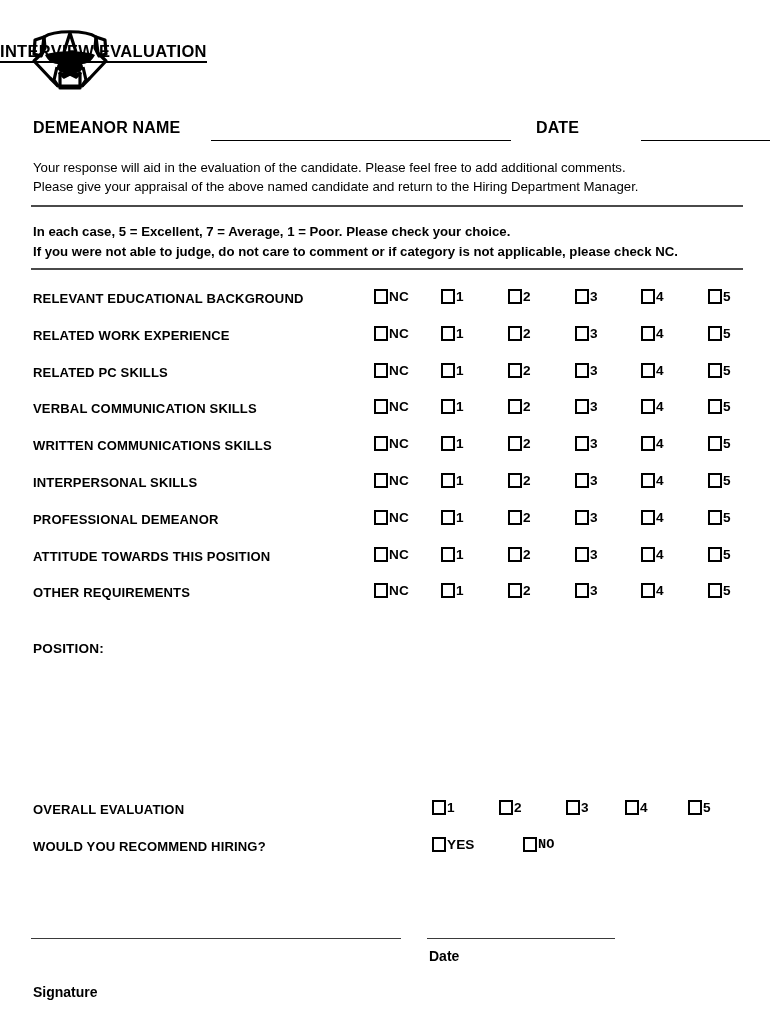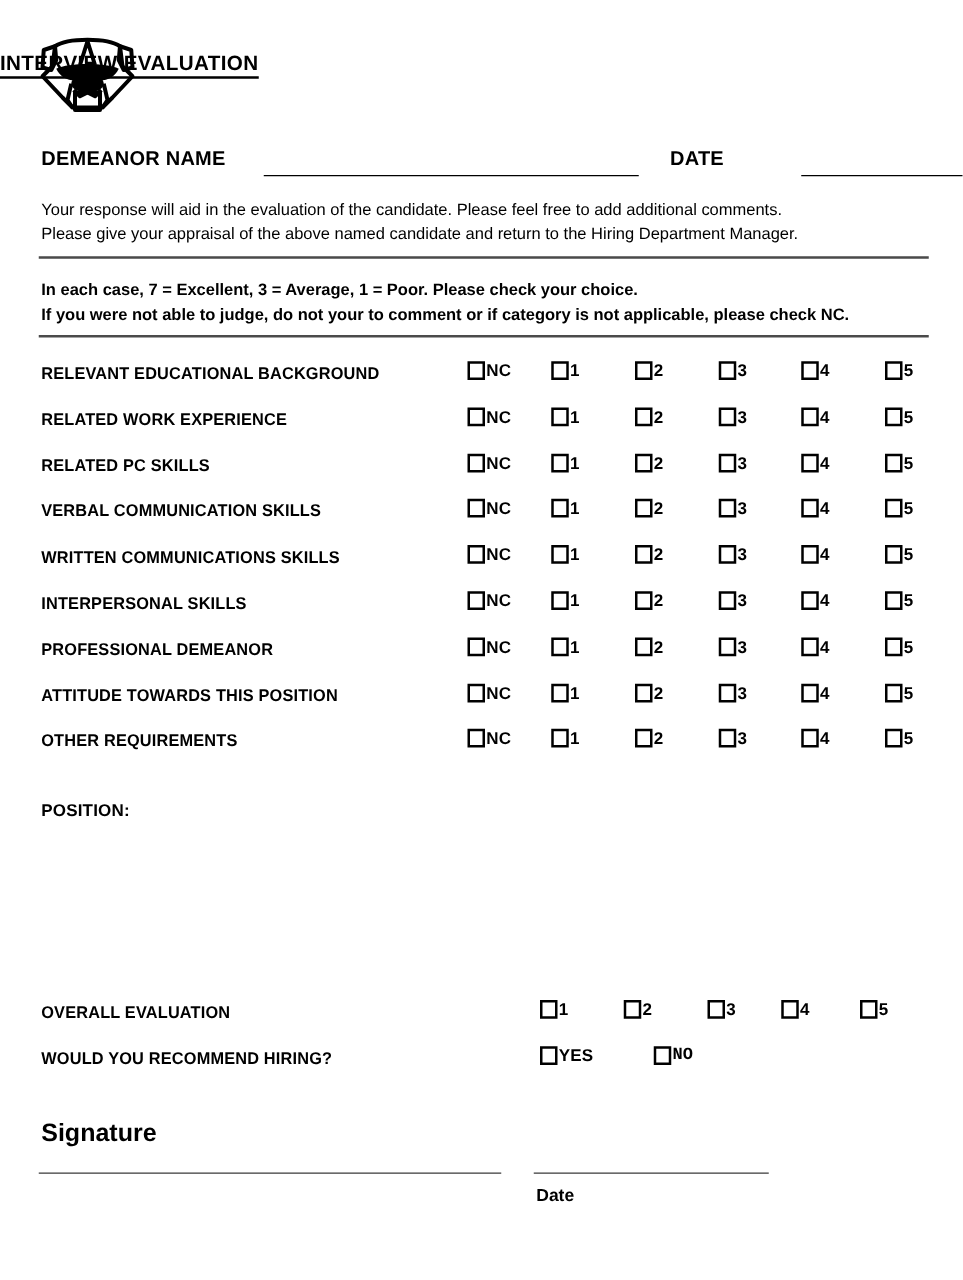--- a/index.html
+++ b/index.html
@@ -227,22 +227,22 @@
   .sig-rule-2 {
     position: absolute;
     left: 427px;
     top: 938px;
     width: 188px;
     border-top: 1.6px solid #3a3a3a;
   }
   .sig-label-1 {
     position: absolute;
     left: 33px;
-    top: 896px;
-    font-size: 20px;
+    top: 984px;
+    font-size: 14px;
     font-weight: bold;
   }
   .sig-label-2 {
     position: absolute;
     left: 429px;
     top: 948px;
     font-size: 14px;
     font-weight: bold;
   }
 </style>
@@ -288,22 +288,22 @@
   </div>
 
   <div class="intro">
     <div>Your response will aid in the evaluation of the candidate.  Please feel free to add additional comments.</div>
     <div>Please give your appraisal of the above named candidate and return to the Hiring Department Manager.</div>
   </div>
 
   <div class="rule-thick rule-1"></div>
 
   <div class="scale">
-    <div>In each case, 7 = Excellent, 3 = Average, 1 = Poor.  Please check your choice.</div>
-    <div>If you were not able to judge, do not your to comment or if category is not applicable, please check NC.</div>
+    <div>In each case, 5 = Excellent, 7 = Average, 1 = Poor.  Please check your choice.</div>
+    <div>If you were not able to judge, do not care to comment or if category is not applicable, please check NC.</div>
   </div>
 
   <div class="rule-thick rule-2"></div>
 
   <div class="criteria">
       <div class="crit-row">
         <span class="crit-label">RELEVANT EDUCATIONAL BACKGROUND</span>
         <span class="opt c-nc">
           <span class="box"></span>
           <span class="opt-label">NC</span>

